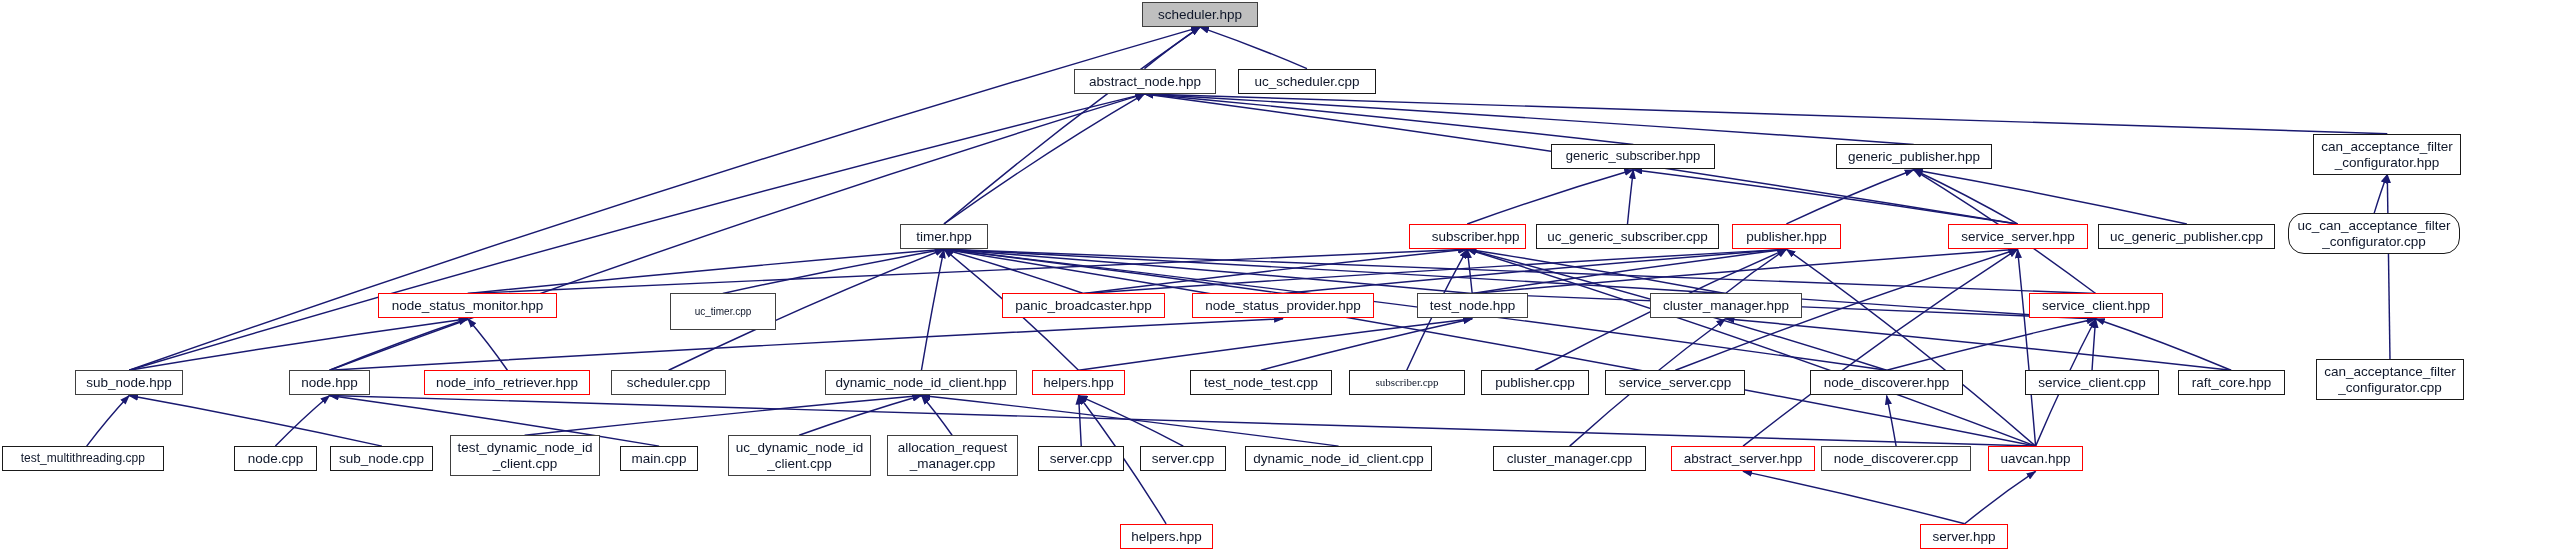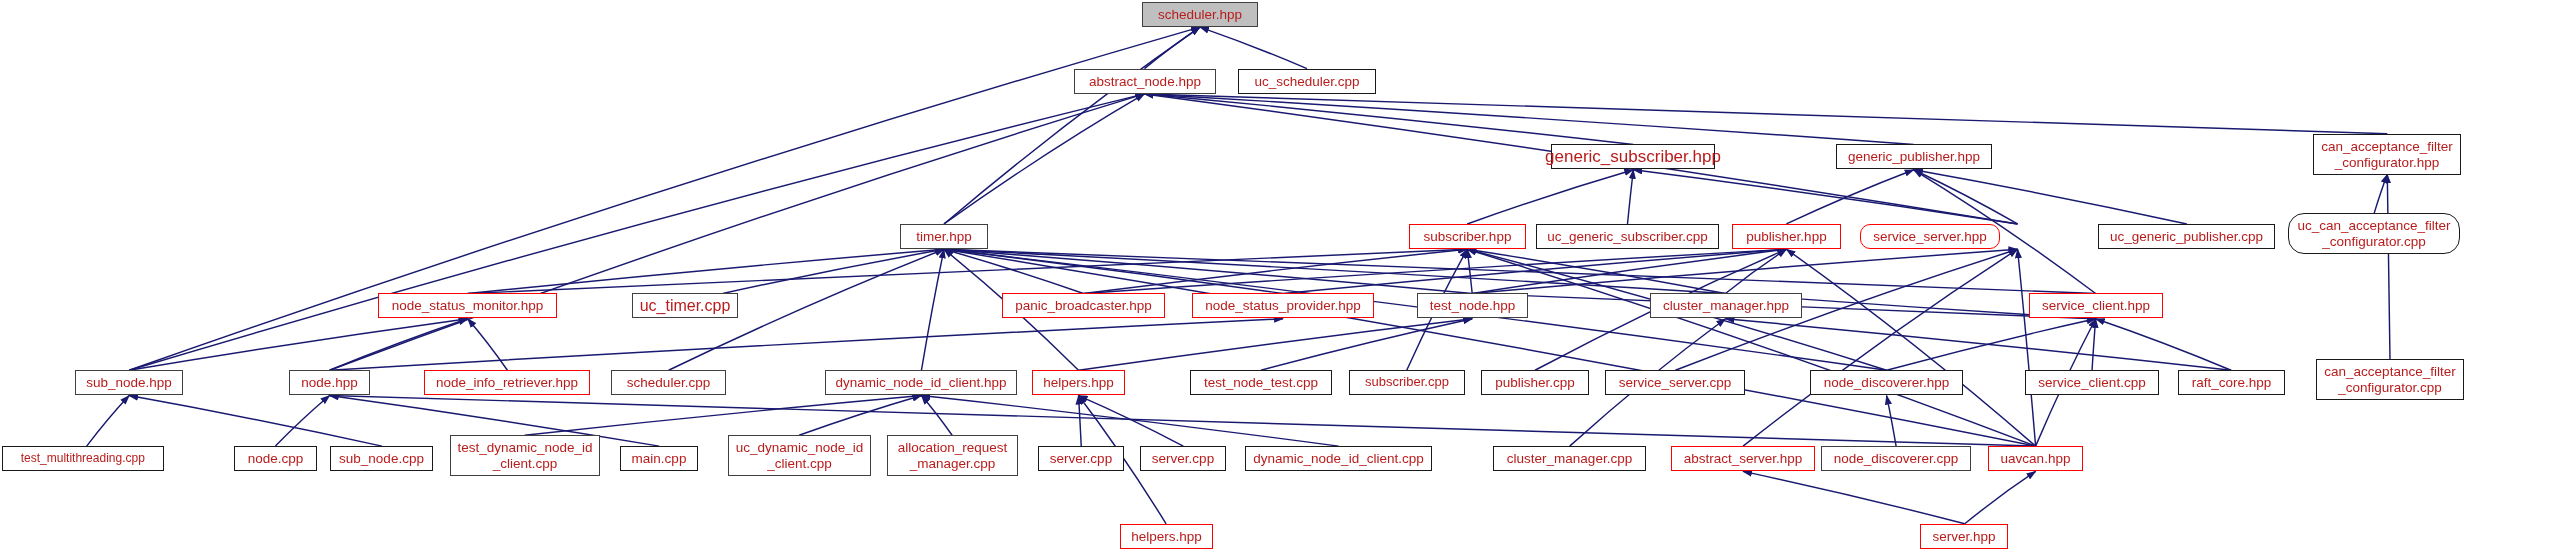--- a/index.html
+++ b/index.html
@@ -1,21 +1,21 @@
 <!DOCTYPE html>
 <html style="font-size:14.4px"><head>
 <meta charset="utf-8">
 <style>
   html,body{margin:0;padding:0;background:#ffffff;}
   #graph-root{position:relative;width:2576px;height:559px;background:#ffffff;
     font-family:"Liberation Sans","DejaVu Sans",sans-serif;overflow:hidden;}
   svg.edges{position:absolute;left:0;top:0;width:2576px;height:559px;pointer-events:none;}
   .node{position:absolute;box-sizing:border-box;display:flex;align-items:center;
     justify-content:center;text-align:center;background:#ffffff;border:0.9px solid #1a1a1a;
-    color:#b91c1c;white-space:pre;line-height:1.12;padding:0 5.4px;}
+    color:#0f172a;white-space:pre;line-height:1.12;padding:0 5.4px;}
   .node.root{background:#bfbfbf;border:0.9px solid #404040;}
   .node.red{border:0.9px solid #ff0000;}
   .node.dark{border:0.9px solid #404040;}
   .node span{display:block;pointer-events:none;}
 </style>
 </head>
 <body>
 
 <div id="graph-root">
   <svg class="edges" viewBox="0 0 2853 619" preserveAspectRatio="none">
@@ -102,47 +102,47 @@
         <path d="M2176,580 Q2053.25,548.1 1930.5,522" marker-end="url(#ah)"></path>
         <path d="M2176,580 Q2215.25,548.1 2254.5,522" marker-end="url(#ah)"></path>
         <path d="M2254.5,494 Q1309.75,463.2 365,438" marker-end="url(#ah)"></path>
         <path d="M2254.5,494 Q1650,374.1 1045.5,276" marker-end="url(#ah)"></path>
       </g>
   </svg>
   <div id="node-layer">
       <div class="node root" style="left: 1142px; top: 1.8px; width: 116px; height: 25px; font-size: 13.5px;"><span>scheduler.hpp</span></div>
       <div class="node dark" style="left: 1074px; top: 69px; width: 142px; height: 25px; font-size: 13.5px;"><span>abstract_node.hpp</span></div>
       <div class="node" style="left: 1238px; top: 69px; width: 138px; height: 25px; font-size: 13.5px;"><span>uc_scheduler.cpp</span></div>
-      <div class="node" style="left: 1551px; top: 144px; width: 164px; height: 25px; font-size: 17px;"><span>generic_subscriber.hpp</span></div>
+      <div class="node" style="left: 1551px; top: 144px; width: 164px; height: 25px; font-size: 13px;"><span>generic_subscriber.hpp</span></div>
       <div class="node" style="left: 1836px; top: 144px; width: 156px; height: 25px; font-size: 13.5px;"><span>generic_publisher.hpp</span></div>
       <div class="node" style="left: 2313px; top: 134px; width: 148px; height: 41px; font-size: 13.5px;"><span>can_acceptance_filter
 _configurator.hpp</span></div>
       <div class="node dark" style="left: 900px; top: 224px; width: 88px; height: 25px; font-size: 13.5px;"><span>timer.hpp</span></div>
-      <div class="node red" style="left: 1409px; top: 224px; width: 117px; height: 25px; font-size: 13.5px;"><span>subscriber.hpp</span></div>
+      <div class="node red" style="left: 1409px; top: 224px; width: 117px; height: 25px; font-size: 13.5px; justify-content: flex-end;"><span>subscriber.hpp</span></div>
       <div class="node" style="left: 1536px; top: 224px; width: 183px; height: 25px; font-size: 13.5px;"><span>uc_generic_subscriber.cpp</span></div>
       <div class="node red" style="left: 1732px; top: 224px; width: 109px; height: 25px; font-size: 13.5px;"><span>publisher.hpp</span></div>
-      <div class="node red" style="left: 1860px; top: 224px; width: 140px; height: 25px; font-size: 13.5px; border-radius: 10px;"><span>service_server.hpp</span></div>
+      <div class="node red" style="left: 1948px; top: 224px; width: 140px; height: 25px; font-size: 13.5px;"><span>service_server.hpp</span></div>
       <div class="node" style="left: 2098px; top: 224px; width: 177px; height: 25px; font-size: 13.5px;"><span>uc_generic_publisher.cpp</span></div>
       <div class="node" style="left: 2288px; top: 213px; width: 172px; height: 41px; font-size: 13.5px; border-radius: 16px;"><span>uc_can_acceptance_filter
 _configurator.cpp</span></div>
       <div class="node red" style="left: 378px; top: 293px; width: 179px; height: 25px; font-size: 13.5px;"><span>node_status_monitor.hpp</span></div>
-      <div class="node dark" style="left: 632px; top: 293px; width: 106px; height: 25px; font-size: 16px;"><span>uc_timer.cpp</span></div>
+      <div class="node dark" style="left: 670px; top: 293px; width: 106px; height: 37px; font-size: 10px;"><span>uc_timer.cpp</span></div>
       <div class="node red" style="left: 1002px; top: 293px; width: 163px; height: 25px; font-size: 13.5px;"><span>panic_broadcaster.hpp</span></div>
       <div class="node red" style="left: 1192px; top: 293px; width: 182px; height: 25px; font-size: 13.5px;"><span>node_status_provider.hpp</span></div>
       <div class="node dark" style="left: 1417px; top: 293px; width: 111px; height: 25px; font-size: 13.5px; align-items: center;"><span>test_node.hpp</span></div>
       <div class="node dark" style="left: 1650px; top: 293px; width: 152px; height: 25px; font-size: 13.5px;"><span>cluster_manager.hpp</span></div>
       <div class="node red" style="left: 2029px; top: 293px; width: 134px; height: 25px; font-size: 13.5px;"><span>service_client.hpp</span></div>
       <div class="node dark" style="left: 75px; top: 370px; width: 108px; height: 25px; font-size: 13.5px;"><span>sub_node.hpp</span></div>
       <div class="node dark" style="left: 289px; top: 370px; width: 81px; height: 25px; font-size: 13.5px;"><span>node.hpp</span></div>
       <div class="node red" style="left: 424px; top: 370px; width: 166px; height: 25px; font-size: 13.5px;"><span>node_info_retriever.hpp</span></div>
       <div class="node dark" style="left: 611px; top: 370px; width: 115px; height: 25px; font-size: 13.5px; justify-content: center;"><span>scheduler.cpp</span></div>
       <div class="node dark" style="left: 825px; top: 370px; width: 192px; height: 25px; font-size: 13.5px;"><span>dynamic_node_id_client.hpp</span></div>
       <div class="node red" style="left: 1032px; top: 370px; width: 93px; height: 25px; font-size: 13.5px;"><span>helpers.hpp</span></div>
       <div class="node" style="left: 1190px; top: 370px; width: 142px; height: 25px; font-size: 13.5px;"><span>test_node_test.cpp</span></div>
-      <div class="node" style="left: 1349px; top: 370px; width: 116px; height: 25px; font-size: 13px;"><span>subscriber.cpp</span></div>
+      <div class="node" style="left: 1349px; top: 370px; width: 116px; height: 25px; font-size: 11px; font-family: Liberation Serif, serif;"><span>subscriber.cpp</span></div>
       <div class="node" style="left: 1481px; top: 370px; width: 108px; height: 25px; font-size: 13.5px;"><span>publisher.cpp</span></div>
       <div class="node" style="left: 1605px; top: 370px; width: 140px; height: 25px; font-size: 13.5px;"><span>service_server.cpp</span></div>
       <div class="node" style="left: 1810px; top: 370px; width: 153px; height: 25px; font-size: 13.5px;"><span>node_discoverer.hpp</span></div>
       <div class="node" style="left: 2025px; top: 370px; width: 134px; height: 25px; font-size: 13.5px;"><span>service_client.cpp</span></div>
       <div class="node" style="left: 2178px; top: 370px; width: 107px; height: 25px; font-size: 13.5px;"><span>raft_core.hpp</span></div>
       <div class="node" style="left: 2316px; top: 359px; width: 148px; height: 41px; font-size: 13.5px;"><span>can_acceptance_filter
 _configurator.cpp</span></div>
       <div class="node" style="left: 1.8px; top: 446px; width: 162px; height: 25px; font-size: 12px;"><span>test_multithreading.cpp</span></div>
       <div class="node" style="left: 234px; top: 446px; width: 83px; height: 25px; font-size: 13.5px;"><span>node.cpp</span></div>
       <div class="node" style="left: 330px; top: 446px; width: 103px; height: 25px; font-size: 13.5px;"><span>sub_node.cpp</span></div>

